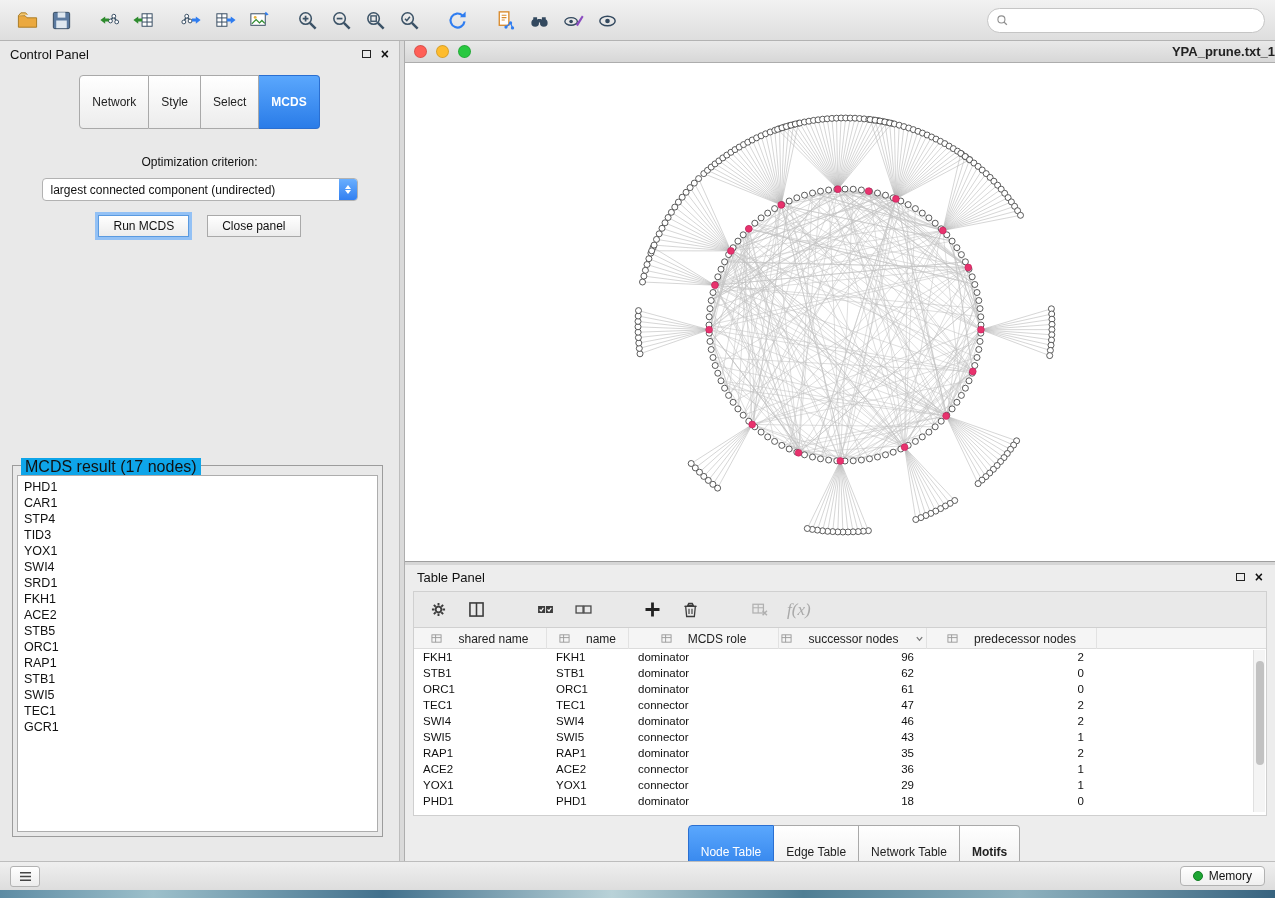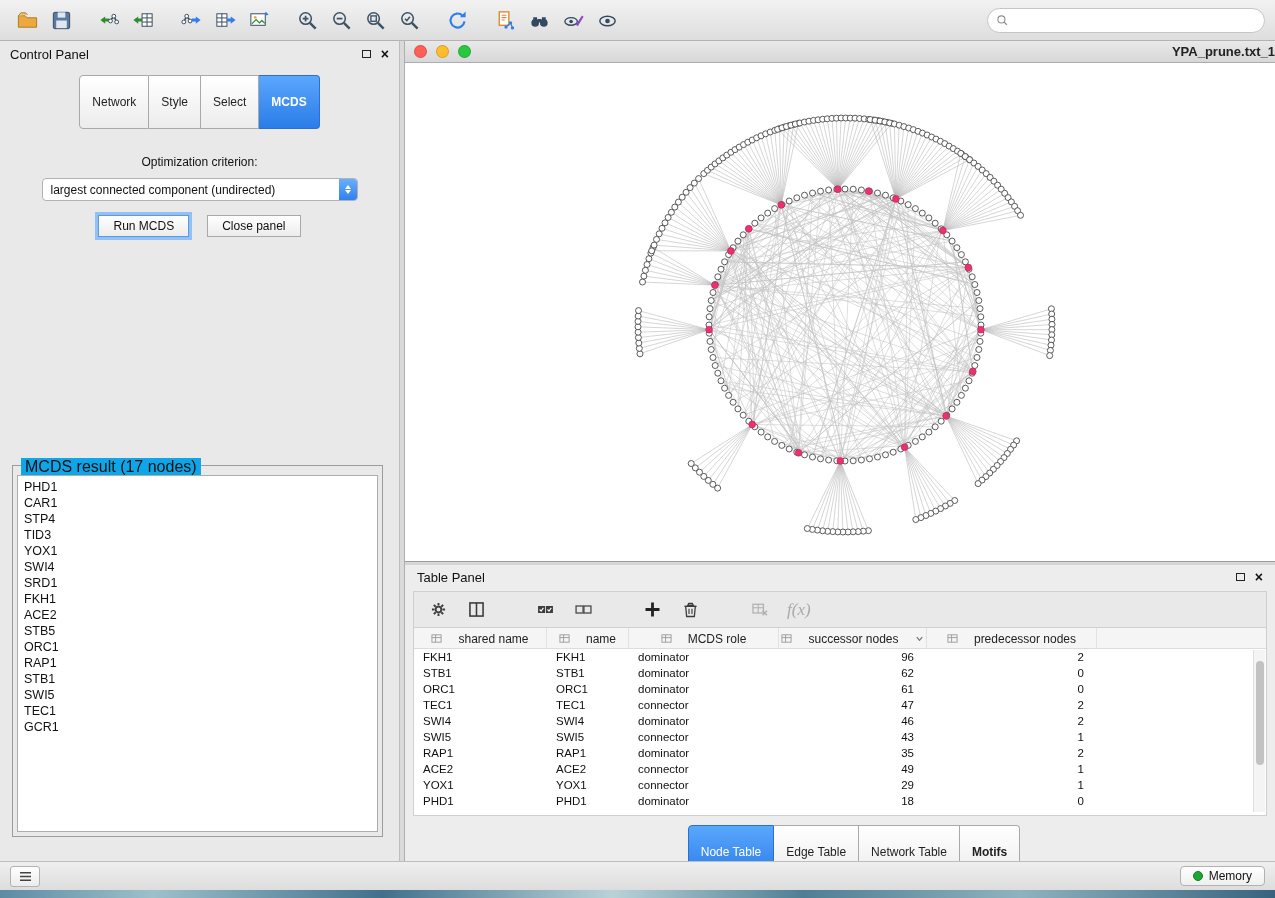--- a/index.html
+++ b/index.html
@@ -1245,21 +1245,21 @@
         <div class="td txt">RAP1</div>
         <div class="td txt">dominator</div>
         <div class="td num">35</div>
         <div class="td num">2</div>
         <div class="td"></div>
       </div>
         <div class="tbl-grid tr">
         <div class="td txt">ACE2</div>
         <div class="td txt">ACE2</div>
         <div class="td txt">connector</div>
-        <div class="td num">49</div>
+        <div class="td num">36</div>
         <div class="td num">1</div>
         <div class="td"></div>
       </div>
         <div class="tbl-grid tr">
         <div class="td txt">YOX1</div>
         <div class="td txt">YOX1</div>
         <div class="td txt">connector</div>
         <div class="td num">29</div>
         <div class="td num">1</div>
         <div class="td"></div>

